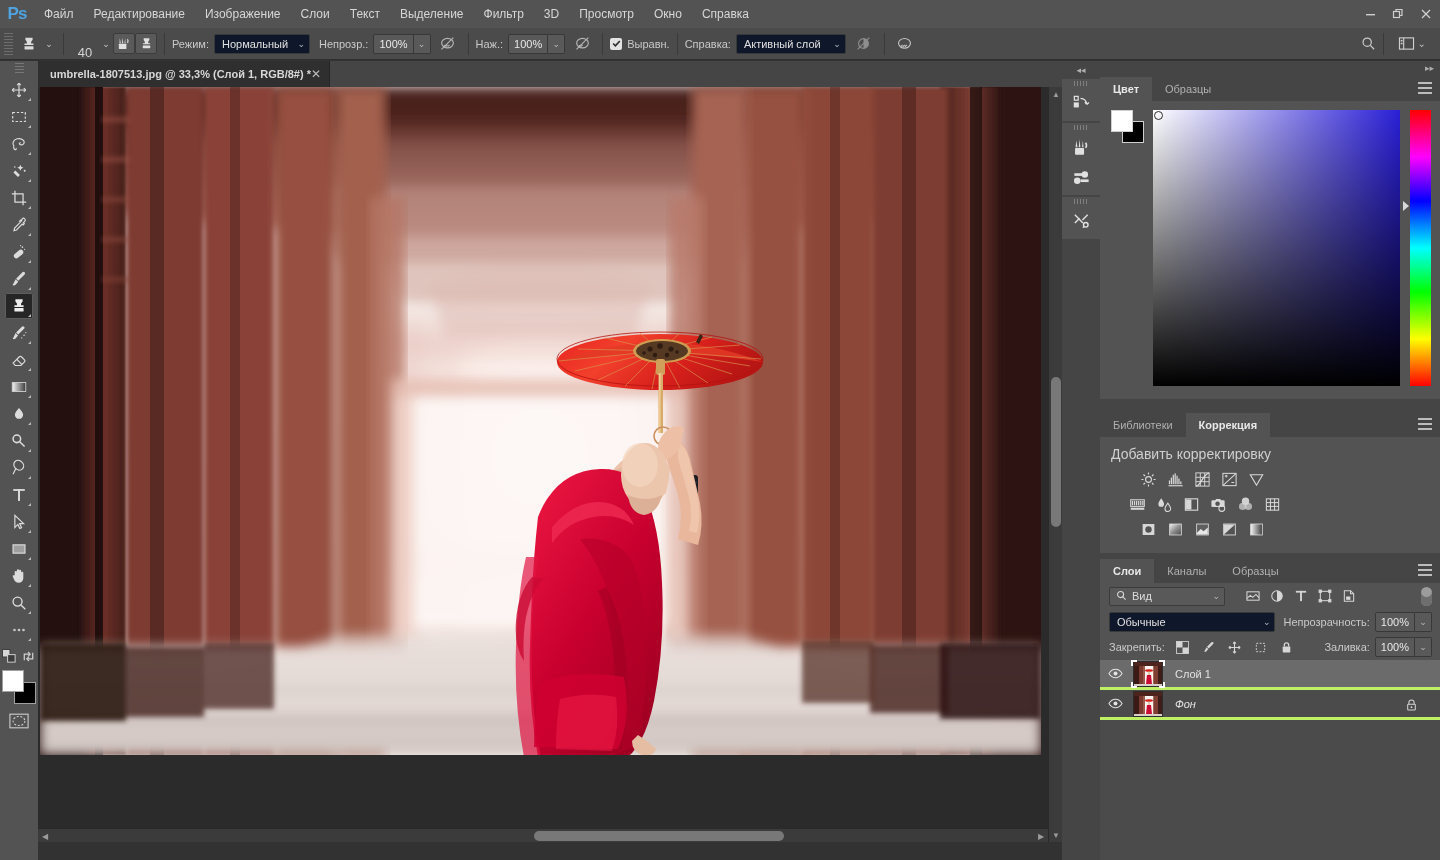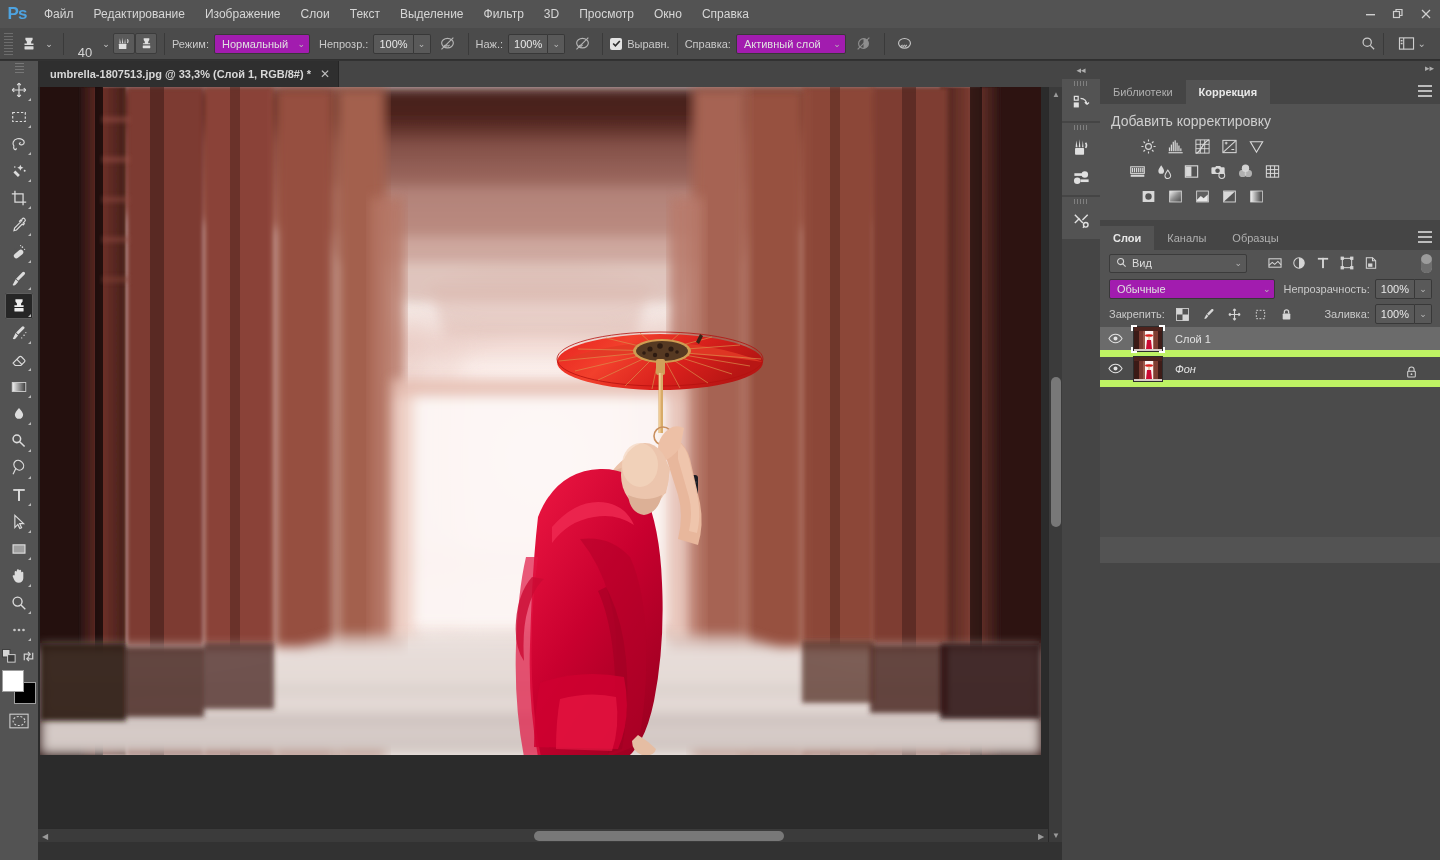--- a/index.html
+++ b/index.html
@@ -47,21 +47,21 @@
   .chev { width: 14px; height: 22px; display: flex; align-items: center; justify-content: center;
     color: #cacaca; font-size: 9px; }
   .brush-prev { width: 28px; height: 26px; position: relative; display: flex; flex-direction: column;
     align-items: center; justify-content: flex-start; }
   .brush-dot { width: 19px; height: 19px; border-radius: 50%;
     background: radial-gradient(circle at 42% 38%, #fff 0%, #e8e8e8 24%, #9a9a9a 58%, #5a5a5a 82%, #4b4b4b 100%); }
   .brush-num { font-size: 13px; color: #d4d4d4; line-height: 8px; margin-top: 18px; }
   .ob-icon { width: 26px; height: 24px; display: flex; align-items: center; justify-content: center; }
   .ob-icon.panel { background: #5a5a5a; border: 1px solid #3c3c3c; border-radius: 2px; width: 22px; height: 21px; }
   .select {
-    height: 20px; background: #a21caf; border: 1px solid #383838; border-radius: 2px;
+    height: 20px; background: #0f172a; border: 1px solid #383838; border-radius: 2px;
     display: flex; align-items: center; padding: 0 4px 0 7px; color: #e0e0e0; font-size: 11px;
     justify-content: space-between;
   }
   .select .sc { color: #b9b9b9; font-size: 9px; margin-left: 6px; }
   .numfield {
     height: 20px; background: #595959; border: 1px solid #383838; border-radius: 2px 0 0 2px;
     display: flex; align-items: center; justify-content: center; color: #e8e8e8; font-size: 11px;
     min-width: 38px; padding: 0 5px;
   }
   .numstep { height: 20px; width: 17px; background: #595959; border: 1px solid #383838; border-left: none;
@@ -97,21 +97,21 @@
     border: 1px solid #9f9f9f; }
   .qmask { width: 26px; height: 22px; display: flex; align-items: center; justify-content: center; margin-top: 6px; }
 
   
   .tabbar {
     position: absolute; left: 38px; top: 61px; width: 1024px; height: 26px; background: #454545;
     display: flex; align-items: flex-end;
   }
   .doctab {
     height: 26px; background: #2f2f2f; display: flex; align-items: center; padding: 0 8px 0 12px;
-    color: #d8d8d8; font-size: 11px; font-weight: bold; gap: 9px; border-right: 1px solid #252525;
+    color: #d8d8d8; font-size: 11px; font-weight: bold; border-right: 1px solid #252525;
   }
   .doctab .x { color: #bdbdbd; font-size: 12px; font-weight: normal; }
 
   
   .canvasarea {
     position: absolute; left: 38px; top: 87px; width: 1024px; height: 755px; background: #2b2b2b;
     overflow: hidden;
   }
   .photo { position: absolute; left: 2px; top: 0px; width: 1001px; height: 668px; overflow: hidden;
     background: #3a1f1c; }
@@ -183,34 +183,34 @@
   
   .adjbody { background: #535353; padding: 9px 0 10px 0; }
   .adjtitle { font-size: 14px; color: #cfcfcf; padding: 0 0 6px 11px; }
   .adjrow { display: flex; justify-content: flex-start; padding-left: 36px; gap: 3px; margin-bottom: 3px; }
   .adjrow.r2 { padding-left: 25px; }
   .adjrow.r3 { padding-left: 36px; }
   .adjbtn { width: 24px; height: 22px; display: flex; align-items: center; justify-content: center; border-radius: 2px; }
 
   
   .lay-tool { height: 26px; background: #535353; display: flex; align-items: center; padding: 0 8px 0 9px; gap: 6px; }
-  .filterbox { width: 138px; height: 19px; background: #595959; border: 1px solid #3b3b3b; border-radius: 2px;
+  .filterbox { width: 116px; height: 19px; background: #595959; border: 1px solid #3b3b3b; border-radius: 2px;
     display: flex; align-items: center; padding: 0 4px 0 6px; gap: 5px; color: #dcdcdc; font-size: 11px;
     justify-content: space-between; }
   .filtericons { display: flex; gap: 7px; margin-left: 13px; align-items: center; }
   .fi { width: 17px; height: 19px; display: flex; align-items: center; justify-content: center; }
   .togswitch { width: 12px; height: 20px; margin-left: auto; display: flex; align-items: center; justify-content: center; }
   .togswitch i { width: 11px; height: 19px; border-radius: 6px; background: #9c9c9c; display: block;
     box-shadow: inset 0 -9px 0 #6e6e6e; }
   .lay-blend { height: 25px; background: #535353; display: flex; align-items: center; padding: 0 8px 0 9px; gap: 0; }
   .lay-lock { height: 26px; background: #535353; display: flex; align-items: center; padding: 0 8px 0 9px; }
   .lockicons { display: flex; gap: 9px; margin-left: 9px; align-items: center; }
   .li { width: 17px; height: 18px; display: flex; align-items: center; justify-content: center; }
   .layerlist { background: #4b4b4b; }
-  .layerrow { height: 30px; display: flex; align-items: center; border-bottom: 7px solid #bef264; position: relative; }
+  .layerrow { height: 30px; display: flex; align-items: center; border-bottom: 3px solid #bef264; position: relative; }
   .layerrow.sel { background: #6b6b6b; }
   .eyecell { width: 30px; height: 30px; display: flex; align-items: center; justify-content: center; }
   .thumb { width: 30px; height: 26px; border: 1px solid #2d2d2d; position: relative; overflow: hidden;
     background: #6b3a35; }
   .thumb-wrap { position: relative; width: 36px; height: 30px; display: flex; align-items: center; justify-content: center; }
   .brk { position: absolute; width: 6px; height: 6px; border-color: #fff; border-style: solid; }
   .brk.tl { left: 1px; top: 1px; border-width: 2px 0 0 2px; }
   .brk.tr { right: 1px; top: 1px; border-width: 2px 2px 0 0; }
   .brk.bl { left: 1px; bottom: 1px; border-width: 0 0 2px 2px; }
   .brk.br { right: 1px; bottom: 1px; border-width: 0 2px 2px 0; }
@@ -839,22 +839,46 @@
           <circle cx="14.5" cy="13.5" r="2.4"></circle>
             <path d="M11.5 16.5l1.4-1.4"></path>
         </svg>
       </div>
     </div>
   </div>
 
   <div class="rightdock">
     <div class="dock-collapse">▸▸</div>
 
-
-    <div class="panel" style="margin-top:3px">
+    <div class="panel">
+      <div class="ptabs">
+        <div class="ptab active">Цвет</div>
+        <div class="ptab">Образцы</div>
+        <div class="pmenu">
+            <i></i>
+            <i></i>
+            <i></i>
+          </div>
+      </div>
+      <div class="colorbody">
+        <div class="colsw">
+          <div class="b"></div>
+          <div class="f"></div>
+        </div>
+        <div class="colorfield">
+          <div class="dark"></div>
+          <div class="ring"></div>
+        </div>
+        <div class="huebar">
+          <div class="huemark"></div>
+        </div>
+      </div>
+    </div>
+
+    <div class="panel" style="margin-top:12px">
       <div class="ptabs">
         <div class="ptab">Библиотеки</div>
         <div class="ptab active">Коррекция</div>
         <div class="pmenu">
             <i></i>
             <i></i>
             <i></i>
           </div>
       </div>
       <div class="adjbody">

